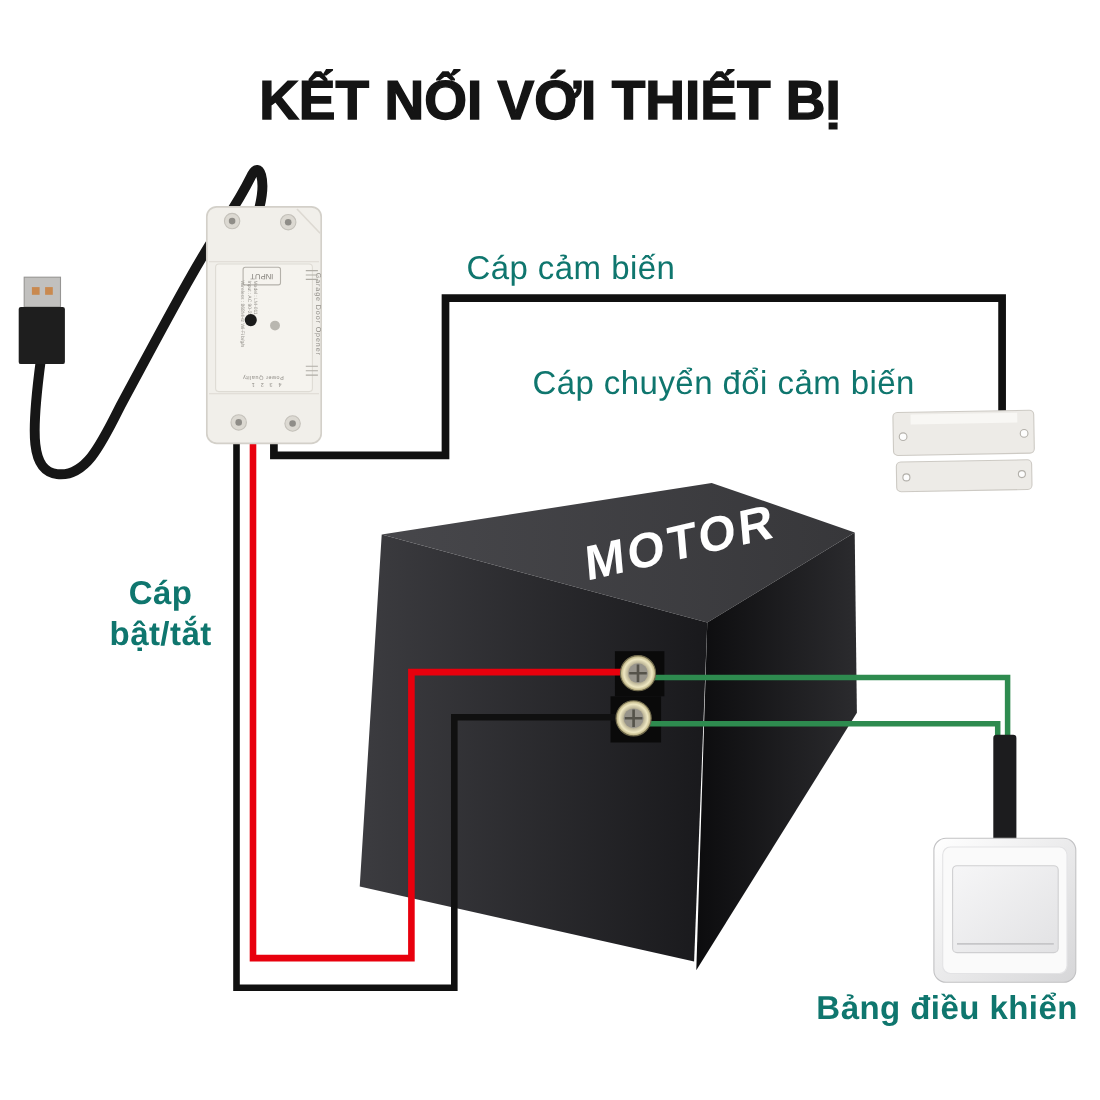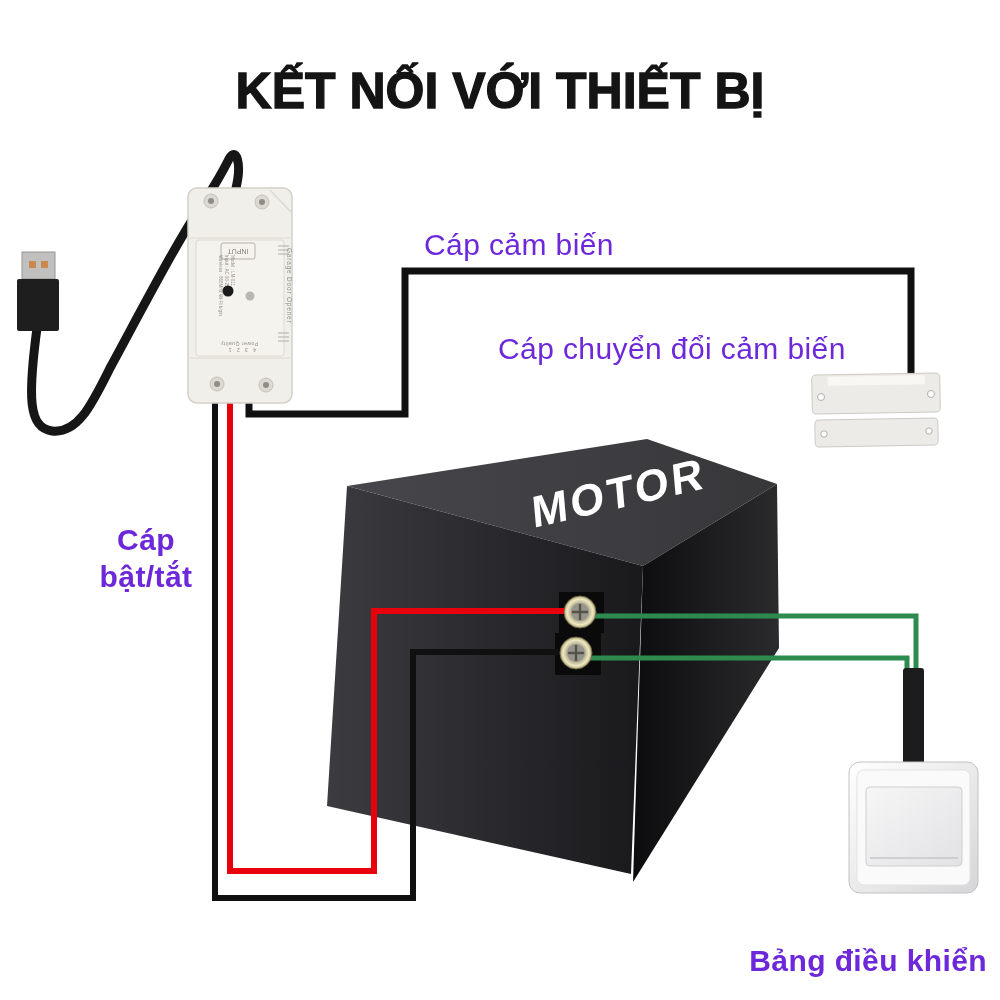--- a/index.html
+++ b/index.html
@@ -1,39 +1,39 @@
 <!DOCTYPE html>
 <html><head>
 <meta charset="utf-8">
 <style>
   html,body{margin:0;padding:0;background:#ffffff;}
   .stage{position:relative;width:1000px;height:1000px;background:#ffffff;overflow:hidden;
          font-family:"Liberation Sans",sans-serif;}
   .title{position:absolute;top:62px;left:0;width:100%;text-align:center;
          font-size:50px;font-weight:900;color:#141414;letter-spacing:0px;
          -webkit-text-stroke:1.3px #141414;}
-  .lbl{position:absolute;color:#6d28d9;font-size:30px;font-weight:400;
+  .lbl{position:absolute;color:#0f766e;font-size:30px;font-weight:400;
        letter-spacing:.4px;line-height:37px;white-space:nowrap;}
   .lbl.center{text-align:center;font-weight:bold;}
   svg{position:absolute;left:0;top:0;}
 </style>
 </head>
 <body>
 
 <div class="stage">
 
   <div class="title">KẾT NỐI VỚI THIẾT BỊ</div>
 
   <div class="lbl" style="left:424px;top:226px;">Cáp cảm biến</div>
-  <div class="lbl" style="left:498px;top:330px;">Cáp chuyển đổi cảm biến</div>
+  <div class="lbl" style="left:484px;top:330px;">Cáp chuyển đổi cảm biến</div>
   <div class="lbl center" style="left:62px;top:521px;width:168px;">
     <div>Cáp</div>
     <div>bật/tắt</div>
   </div>
-  <div class="lbl center" style="left:735px;top:942px;width:252px;text-align:right;">
+  <div class="lbl center" style="left:735px;top:898px;width:252px;">
     <div>Bảng điều khiển</div>
   </div>
 
   <svg width="1000" height="1000" viewBox="0 0 1000 1000">
     <defs>
       <linearGradient id="gTop" x1="0" y1="0" x2="1" y2="0">
         <stop offset="0" stop-color="#47474b"></stop>
           <stop offset="1" stop-color="#37373a"></stop>
       </linearGradient>
       <linearGradient id="gFront" x1="0" y1="0" x2="1" y2="0">

